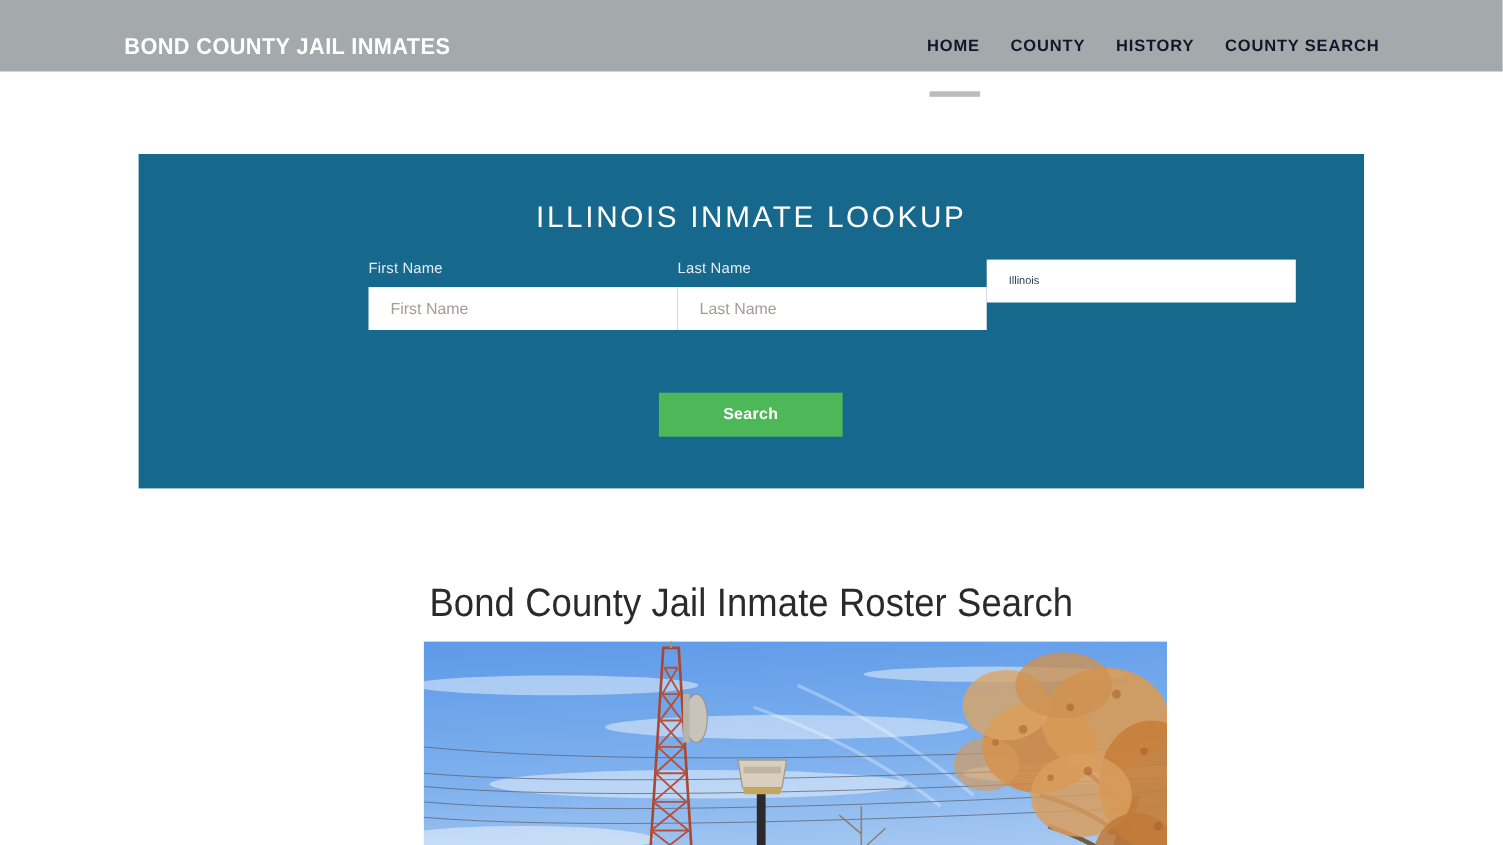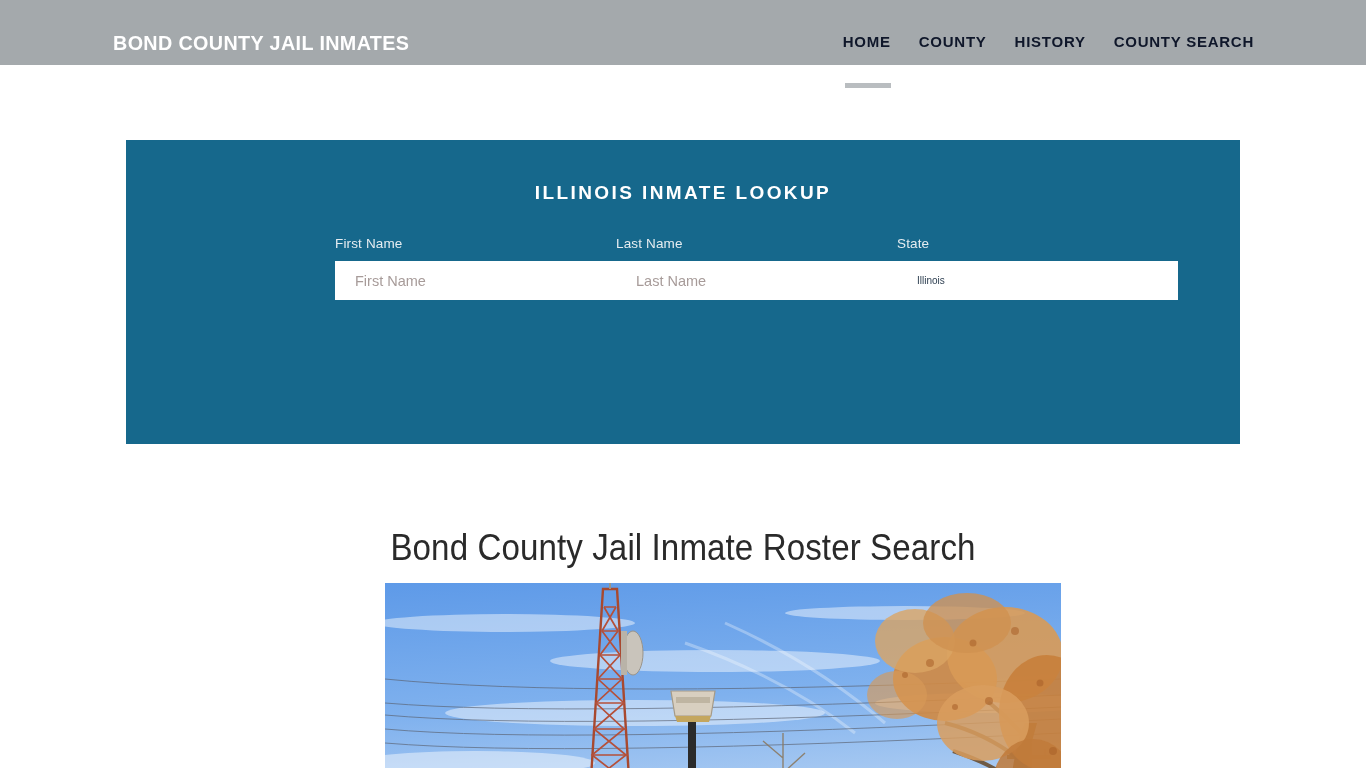--- a/index.html
+++ b/index.html
@@ -76,23 +76,23 @@
     height: 304px;
     background: #16688c;
   }
   .lookup-title {
     position: absolute;
     top: 42px;
     left: 0;
     width: 100%;
     text-align: center;
     color: #ffffff;
-    font-size: 19px;
+    font-size: 27px;
     letter-spacing: 2.4px;
-    font-weight: bold;
+    font-weight: normal;
     font-family: "Liberation Sans", sans-serif;
   }
   .fields-row {
     position: absolute;
     top: 96px;
     left: 62px;
     width: 990px;
     display: flex;
     justify-content: flex-end;
   }
@@ -193,28 +193,28 @@
       <div class="field-label">First Name</div>
       <input class="field-input" type="text" placeholder="First Name" style="">
     </div>
 
     <div class="field-group">
       <div class="field-label">Last Name</div>
       <input class="field-input" type="text" placeholder="Last Name" style="">
     </div>
 
     <div class="field-group">
-      <div class="field-label">State</div>
       <select class="field-select">
         <option>Illinois</option>
       </select>
     </div>
 
   </div>
 
+  <button class="search-btn">Search</button>
 </section>
 
 <h1 class="page-title">Bond County Jail Inmate Roster Search</h1>
 
 <figure class="jail-photo">
   <svg class="photo-svg" viewBox="0 0 676 380" preserveAspectRatio="xMidYMin slice">
     <defs>
       <linearGradient id="skyGrad" x1="0" y1="0" x2="0.15" y2="1">
         <stop offset="0%" stop-color="#5e9ae8"></stop>
         <stop offset="45%" stop-color="#7fb1ee"></stop>

